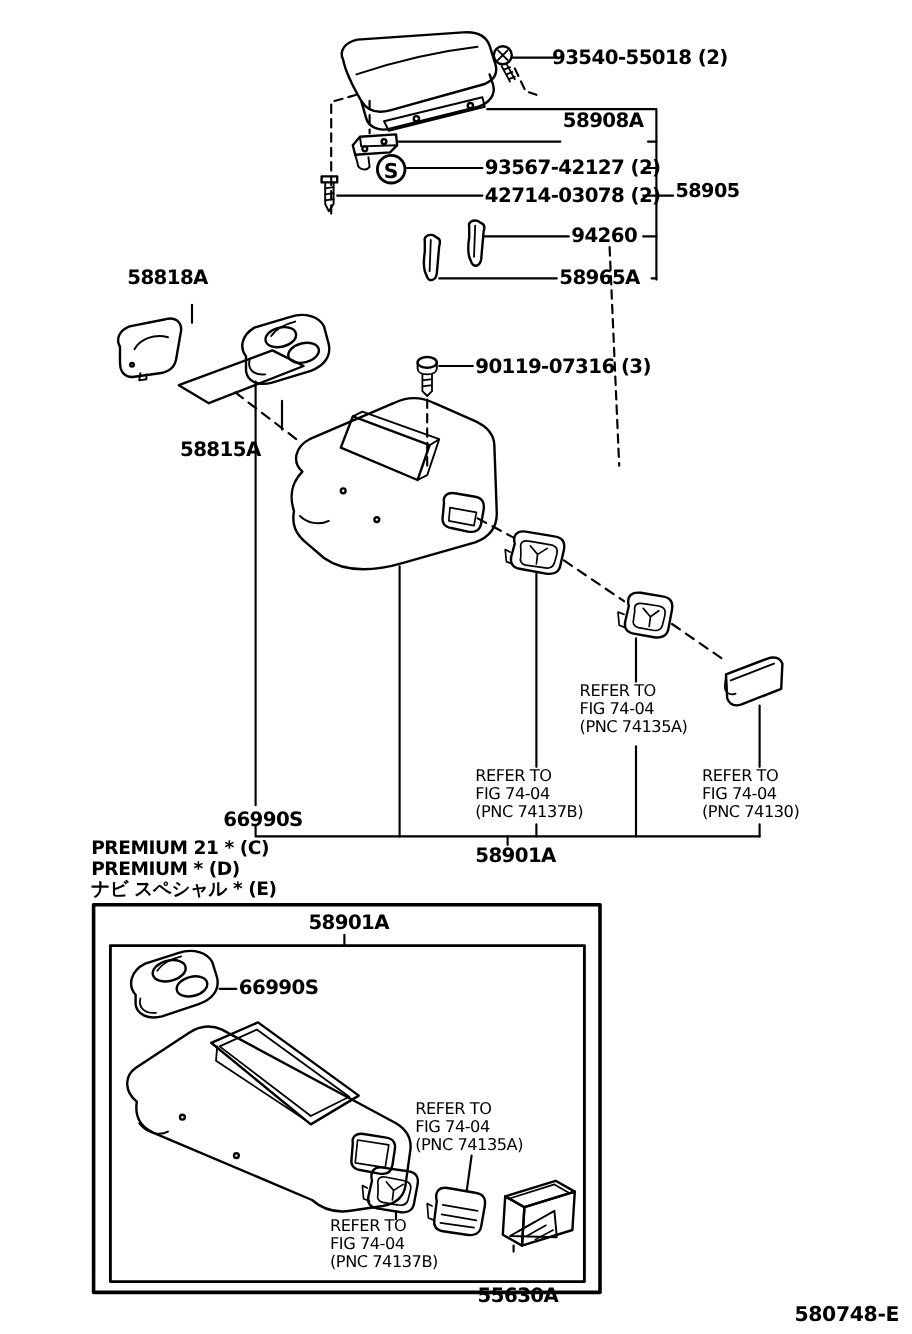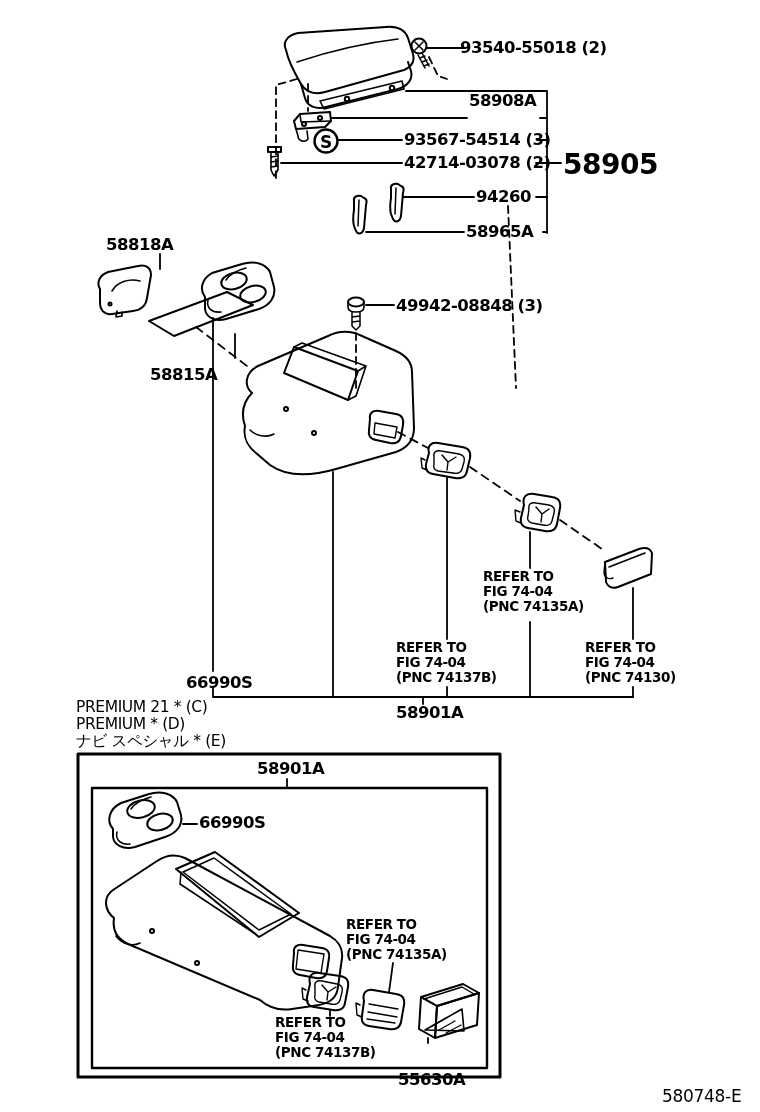--- a/index.html
+++ b/index.html
@@ -13,40 +13,40 @@
   }
   .art{position:absolute;left:0;top:0;}
   .lbl{
     position:absolute;
     font-weight:bold;
     font-size:16.5px;
     letter-spacing:-0.5px;
     white-space:nowrap;
     line-height:1.1;
   }
-  .lbl-lg{font-size:28px;letter-spacing:-0.5px;}
+  .lbl-lg{font-size:16px;letter-spacing:-0.5px;}
   .note{
     position:absolute;
-    font-weight:bold;
+    font-weight:normal;
     font-size:13.5px;
     letter-spacing:-0.4px;
     line-height:15px;
     white-space:nowrap;
   }
   .variants{
     position:absolute;
-    font-weight:normal;
+    font-weight:bold;
     font-size:15.5px;
     letter-spacing:-0.4px;
     line-height:17px;
     white-space:nowrap;
   }
   .figcode{
     position:absolute;
-    font-weight:normal;
+    font-weight:bold;
     font-size:17px;
     letter-spacing:-0.3px;
     white-space:nowrap;
   }
 </style>
 </head>
 <body>
 
 <div class="canvas">
 
@@ -234,29 +234,29 @@
         <path d="M424,999 L462,987 L474,994" stroke-width="1.4"></path>
         <path d="M425,1030 L462,1009 L464,1031 Z" stroke-width="1.6"></path>
         <path d="M432,1026 L446,1018 M439,1030 L455,1021 M446,1033 L461,1025" stroke-width="1.3"></path>
       </g>
       <path d="M428,1038 L428,1043" stroke-width="1.8"></path>
     </g>
   </svg>
 
   <div class="lbl" style="left:460px;top:39px">93540-55018 (2)</div>
   <div class="lbl" style="left:469px;top:92px">58908A</div>
-  <div class="lbl" style="left:404px;top:131px">93567-54514 (3)</div>
+  <div class="lbl" style="left:404px;top:131px">93567-42127 (2)</div>
   <div class="lbl" style="left:404px;top:154px">42714-03078 (2)</div>
   <div class="lbl lbl-lg" style="left:563px;top:150px">58905</div>
   <div class="lbl" style="left:476px;top:188px">94260</div>
   <div class="lbl" style="left:466px;top:223px">58965A</div>
 
-  <div class="lbl" style="left:106px;top:236px">58818A</div>
+  <div class="lbl" style="left:106px;top:223px">58818A</div>
   <div class="lbl" style="left:150px;top:366px">58815A</div>
-  <div class="lbl" style="left:396px;top:297px">49942-08848 (3)</div>
+  <div class="lbl" style="left:396px;top:297px">90119-07316 (3)</div>
 
   <div class="note" style="left:483px;top:569px">
     <div>REFER TO</div>
     <div>FIG 74-04</div>
     <div>(PNC 74135A)</div>
   </div>
   <div class="note" style="left:396px;top:640px">
     <div>REFER TO</div>
     <div>FIG 74-04</div>
     <div>(PNC 74137B)</div>

